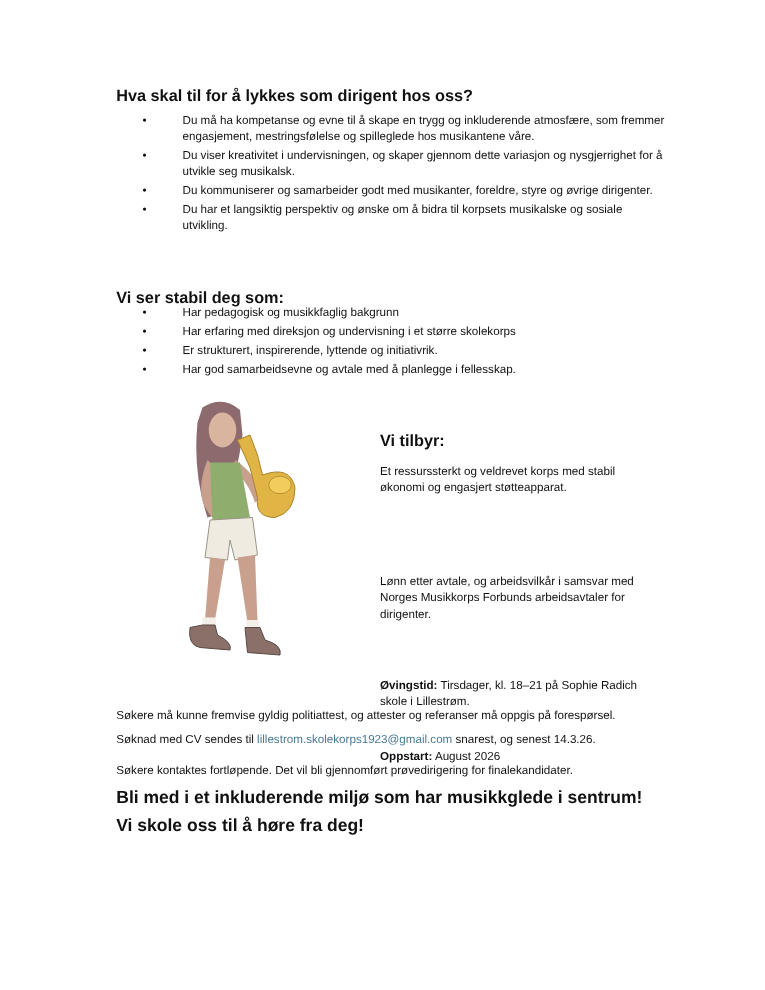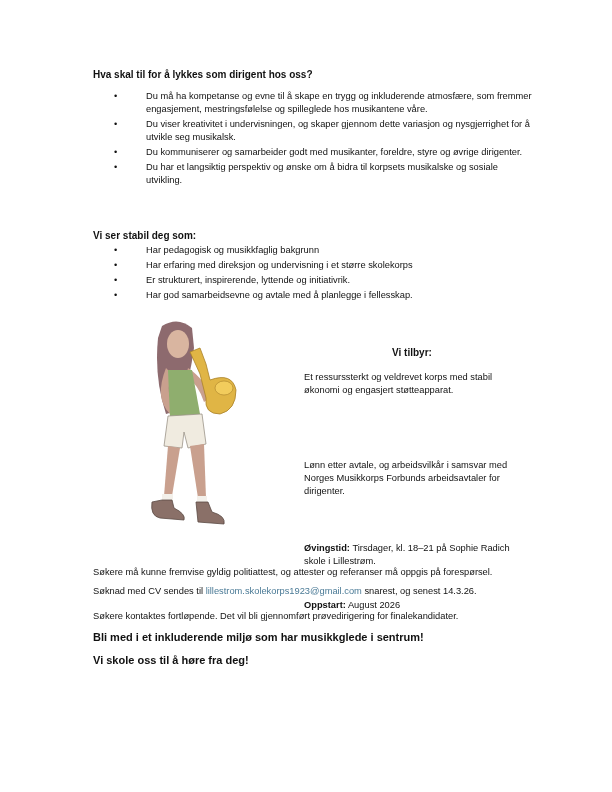--- a/index.html
+++ b/index.html
@@ -1,36 +1,36 @@
 <!DOCTYPE html>
 <html><head>
 <meta charset="utf-8">
 <style>
   html, body { margin: 0; padding: 0; background: #ffffff; }
   body { width: 612px; height: 792px; position: relative; overflow: hidden;
          font-family: "Liberation Sans", sans-serif; color: #111; }
   .page { position: absolute; left: 0; top: 0; width: 612px; height: 792px; }
-  .h-bold { font-weight: bold; font-size: 10px; text-align: center; }
+  .h-bold { font-weight: bold; font-size: 13px; }
   .txt { font-size: 9.3px; line-height: 13px; }
   ul.bul { list-style: none; margin: 0; padding: 0; }
   ul.bul li { position: relative; padding-left: 32px; font-size: 9.3px; line-height: 13px; }
   ul.bul li .dot { position: absolute; left: 0; top: 0; }
   #sec1-title { position: absolute; left: 93px; top: 69px; }
   #sec1-list { position: absolute; left: 114px; top: 90px; width: 420px; }
   #sec1-list li { margin-bottom: 2px; }
   #sec2-title { position: absolute; left: 93px; top: 230px; }
   #sec2-list { position: absolute; left: 114px; top: 244px; width: 420px; }
   #sec2-list li { margin-bottom: 2px; line-height: 13px; }
   #figure { position: absolute; left: 140px; top: 318px; width: 100px; height: 218px; }
   #offer { position: absolute; left: 292px; top: 334px; width: 240px; }
   #offer p { margin: 12px; }
   #bottom { position: absolute; left: 93px; top: 566px; width: 430px; }
   #bottom p { margin: 0 0 6px 0; }
   .link { color: #4a7a96; }
-  .big { font-weight: bold; font-size: 11px; line-height: 17px; margin: 4px 0 6px 0; }
+  .big { font-weight: bold; font-size: 14px; line-height: 17px; margin: 4px 0 6px 0; }
 </style>
 </head>
 <body>
 
 <div class="page">
 
   <div id="sec1-title" class="h-bold">Hva skal til for å lykkes som dirigent hos oss?</div>
   <ul id="sec1-list" class="bul">
     <li><span class="dot">•</span><span>Du må ha kompetanse og evne til å skape en trygg og inkluderende atmosfære, som fremmer engasjement, mestringsfølelse og spilleglede hos musikantene våre.</span></li>
     <li><span class="dot">•</span><span>Du viser kreativitet i undervisningen, og skaper gjennom dette variasjon og nysgjerrighet for å utvikle seg musikalsk.</span></li>

